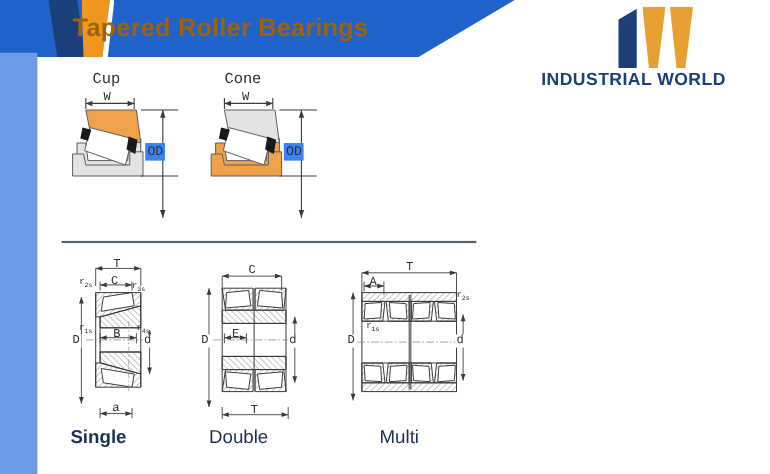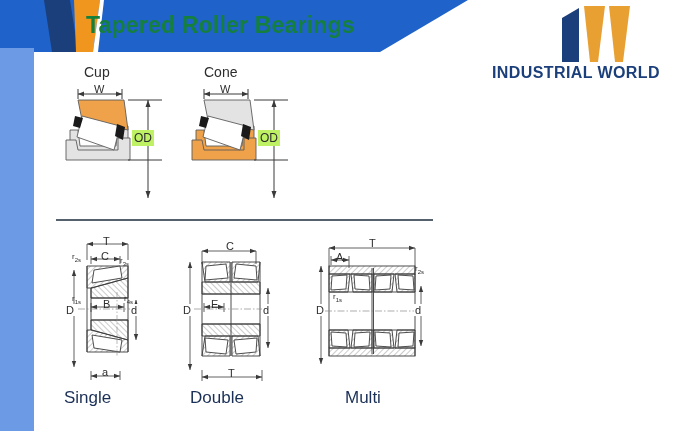--- a/index.html
+++ b/index.html
@@ -44,24 +44,23 @@
     left: 88px; top: 0;
     width: 16px; height: 52px;
     background: #ffffff;
     clip-path: polygon(12px 0, 16px 0, 10px 52px, 5px 52px);
   }
   #header-title {
     position: absolute;
     left: 66px; top: 12px;
     font-size: 23px;
     font-weight: bold;
-    color: #15803d;
+    color: #a16207;
     letter-spacing: 0.2px;
     white-space: nowrap;
-    margin-left: 20px;
   }
 
   
   #left-accent-bar {
     position: absolute;
     left: 0; top: 48px;
     width: 34px; height: 383px;
     background: #6d9ae4;
   }
 
@@ -100,38 +99,38 @@
     left: 0; top: 60px;
     width: 204px;
     font-size: 16px;
     font-weight: bold;
     color: #1b3f7a;
     letter-spacing: 0.4px;
     white-space: nowrap;
   }
 
   
-  .top-fig { position: absolute; }
+  .top-fig { position: absolute; font-family: Liberation Mono, monospace; }
   .fig-caption {
     position: absolute;
     font-size: 14px;
     color: #2d2d2d;
     white-space: nowrap;
   }
   .dim-label {
     position: absolute;
     font-size: 11px;
     color: #2d2d2d;
     white-space: nowrap;
   }
   .od-label {
     position: absolute;
     font-size: 12px;
     color: #2d2d2d;
-    background: #bef264;
+    background: #3b82f6;
     padding: 1px 2px;
     white-space: nowrap;
   }
 
   
   #section-divider {
     position: absolute;
     left: 56px; top: 219px;
     width: 377px; height: 2px;
     background: #56616e;
@@ -460,17 +459,17 @@
 
     <div class="dim-label" style="left:54px; top:7px;">T</div>
     <div class="dim-label" style="left:21px; top:21px;">A</div>
     <div class="dim-label" style="left:0px; top:74px; background:#fff; padding:0 1px;">D</div>
     <div class="dim-label" style="left:99px; top:74px; background:#fff; padding:0 1px;">d</div>
 
     <div class="dim-label" style="left:100px; top:34px; font-size:8px;">r<sub style="font-size:6px;">2s</sub></div>
     <div class="dim-label" style="left:18px; top:62px; font-size:8px;">r<sub style="font-size:6px;">1s</sub></div>
   </div>
 
-  <div class="bottom-label" style="left:64px;">Single</div>
+  <div class="bottom-label" style="left:64px;font-weight:bold;">Single</div>
   <div class="bottom-label" style="left:190px;">Double</div>
   <div class="bottom-label" style="left:345px;text-align:right;">Multi</div>
 
 </div>
 
 </body></html>

